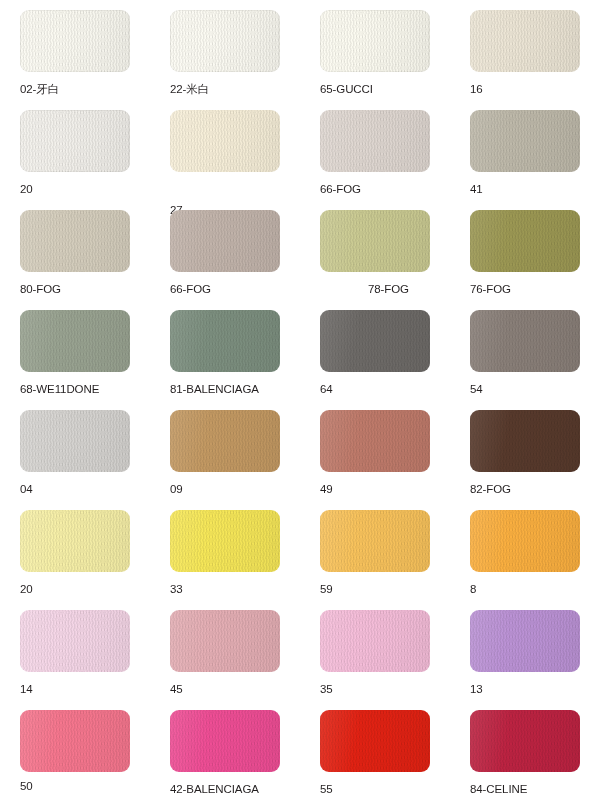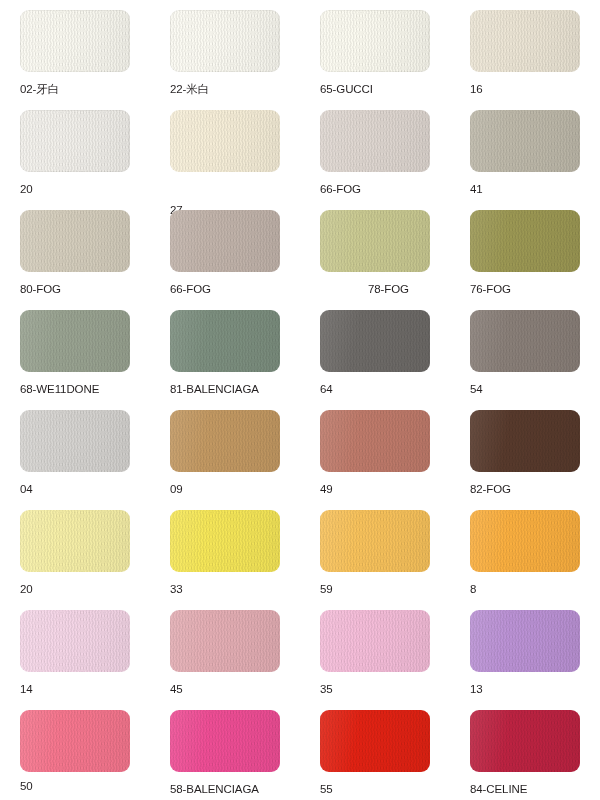--- a/index.html
+++ b/index.html
@@ -282,21 +282,21 @@
           <div class="tex"></div>
           <div class="sheen"></div>
         </div>
         <div class="label" style="color: rgb(35, 31, 32); margin-top: 8px;">50</div>
       </div>
       <div class="cell">
         <div class="swatch" style="background-color: rgb(240, 78, 150);">
           <div class="tex"></div>
           <div class="sheen"></div>
         </div>
-        <div class="label" style="color: rgb(35, 31, 32);">58-BALENCIAGA</div>
+        <div class="label" style="color: rgb(35, 31, 32);">42-BALENCIAGA</div>
       </div>
       <div class="cell">
         <div class="swatch" style="background-color: rgb(227, 34, 19);">
           <div class="tex"></div>
           <div class="sheen"></div>
         </div>
         <div class="label" style="color: rgb(35, 31, 32);">55</div>
       </div>
       <div class="cell">
         <div class="swatch" style="background-color: rgb(190, 35, 66);">

